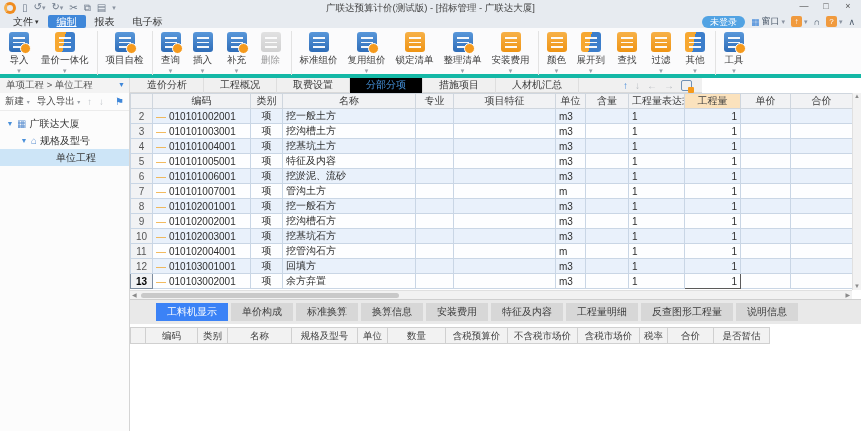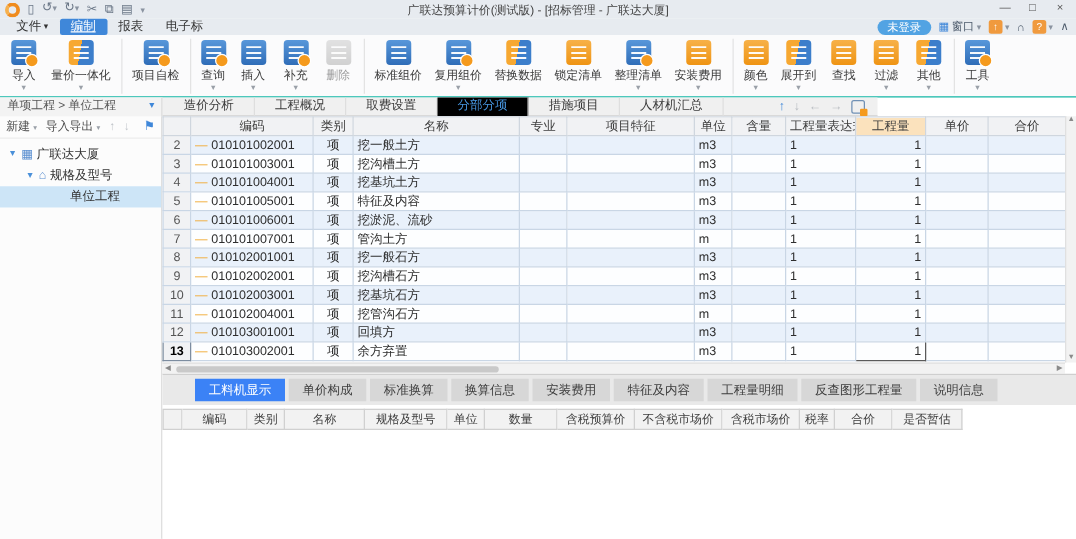--- a/index.html
+++ b/index.html
@@ -24,21 +24,21 @@
   .mcaret { font-size:7px; display:none; }
   .mcaret.show { display:inline; }
   .acct { position:absolute; right:6px; top:0; height:13px; display:flex; align-items:center; gap:6px; }
   .pill { background:#52a3e3; color:#fff; border-radius:7px; padding:0 8px; font-size:9px; height:12px; line-height:12px; }
   .acic { font-size:9px; color:#4c5a6b; display:flex; align-items:center; gap:2px; }
   .sq { width:11px; height:11px; border-radius:2px; color:#fff; font-size:8px; text-align:center; line-height:11px; }
   .sq.orange { background:#f09a3e; }
   .blueglyph { color:#3f87d9; }
 
   
-  #ribbon { left:0; top:28px; width:861px; height:50px; background:#fbfbfc; border-bottom:1px solid #14b8a6; display:flex; align-items:flex-start; padding:3px 2px 0 2px; }
+  #ribbon { left:0; top:28px; width:861px; height:50px; background:#fbfbfc; border-bottom:4px solid #14b8a6; display:flex; align-items:flex-start; padding:3px 2px 0 2px; }
   .rbtn { display:flex; flex-direction:column; align-items:center; padding:1px 5px; min-width:34px; }
   .rbtn.disabled { opacity:.5; }
   .rbtn.sep { border-left:1px solid #e3e3e3; margin-left:3px; padding-left:8px; }
   .ric { width:20px; height:20px; border-radius:3px; position:relative;
          background:linear-gradient(#5897da,#2f6db8); }
   .ric::before { content:""; position:absolute; left:4px; right:4px; top:5px; height:11px;
          background:repeating-linear-gradient(rgba(255,255,255,.95) 0 1.5px, transparent 1.5px 4.5px); }
   
   [data-name="delete-icon"] { background:linear-gradient(#c9c9c9,#a8a8a8); }
   [data-name="lock-list-icon"], [data-name="installation-cost-icon"],
@@ -236,25 +236,20 @@
     <span class="rlabel" data-name="ribbon-button-label">标准组价</span>
     <span class="rcaret" data-name="chevron-down-icon">▼</span>
   </div>
 
   <div class="rbtn" data-name="ribbon-reuse-price-button">
     <span class="ric" data-name="reuse-pricing-icon"></span>
     <span class="rlabel" data-name="ribbon-button-label">复用组价</span>
     <span class="rcaret show" data-name="chevron-down-icon">▼</span>
   </div>
 
-  <div class="rbtn" data-name="ribbon-replace-data-button">
-    <span class="ric" data-name="replace-data-icon"></span>
-    <span class="rlabel" data-name="ribbon-button-label">替换数据</span>
-    <span class="rcaret" data-name="chevron-down-icon">▼</span>
-  </div>
 
   <div class="rbtn" data-name="ribbon-lock-list-button">
     <span class="ric" data-name="lock-list-icon"></span>
     <span class="rlabel" data-name="ribbon-button-label">锁定清单</span>
     <span class="rcaret" data-name="chevron-down-icon">▼</span>
   </div>
 
   <div class="rbtn" data-name="ribbon-organize-list-button">
     <span class="ric" data-name="organize-list-icon"></span>
     <span class="rlabel" data-name="ribbon-button-label">整理清单</span>

